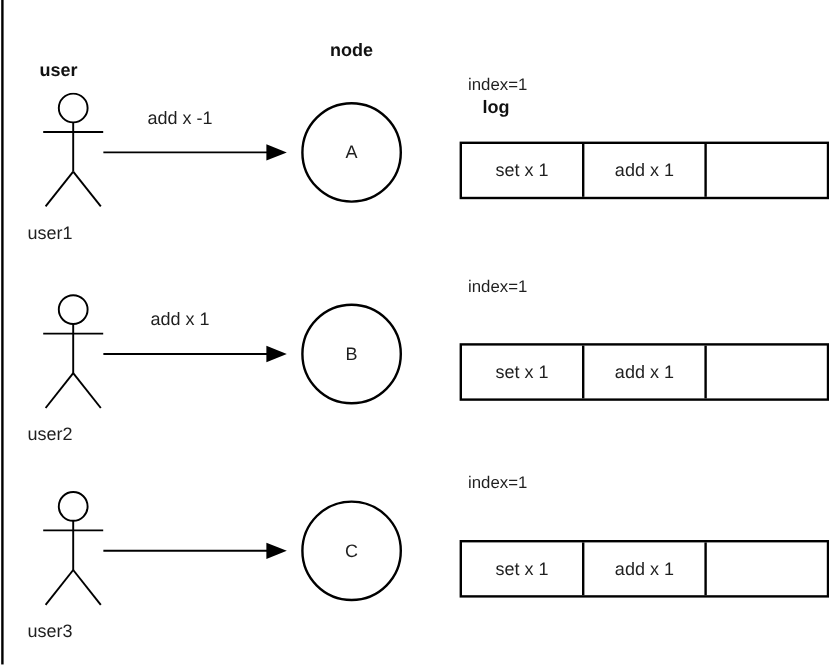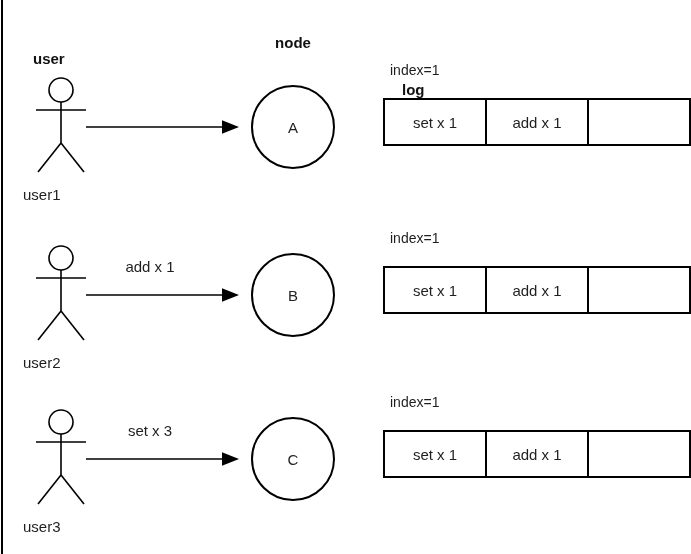--- a/index.html
+++ b/index.html
@@ -20,21 +20,21 @@
   .actor-name{position:absolute;left:23px;top:124px;width:76px;text-align:left;font-size:15px;}
   .msg-label{position:absolute;left:86px;top:28px;width:128px;text-align:center;font-size:15px;}
   .arrow-svg{position:absolute;left:86px;top:55px;width:155px;height:20px;}
   .node-circle{
     position:absolute;left:251px;top:23px;width:84px;height:84px;border:2px solid #000;
     border-radius:50%;box-sizing:border-box;display:flex;align-items:center;justify-content:center;
     font-size:15px;background:#fff;
   }
   .index-label{position:absolute;left:390px;top:0;font-size:14px;}
   .log-table{
-    position:absolute;left:383px;top:36px;width:308px;height:48px;border:2px solid #000;
+    position:absolute;left:383px;top:56px;width:308px;height:48px;border:2px solid #000;
     box-sizing:border-box;display:flex;background:#fff;
   }
   .log-cell{
     flex:1 1 0;border-right:2px solid #000;display:flex;align-items:center;justify-content:center;
     font-size:15px;
   }
   .log-cell:last-child{border-right:none;}
 </style>
 </head>
 <body>
@@ -48,20 +48,21 @@
 
   <div class="row row1">
     <svg class="actor-svg" viewBox="0 0 56 96">
       <circle cx="28" cy="13" r="12" fill="#fff" stroke="#000" stroke-width="1.6"></circle>
       <line x1="28" y1="25" x2="28" y2="66" stroke="#000" stroke-width="1.6"></line>
       <line x1="3" y1="33" x2="53" y2="33" stroke="#000" stroke-width="1.6"></line>
       <line x1="28" y1="66" x2="5" y2="95" stroke="#000" stroke-width="1.6"></line>
       <line x1="28" y1="66" x2="51" y2="95" stroke="#000" stroke-width="1.6"></line>
     </svg>
     <div class="actor-name">user1</div>
+    <div class="msg-label">add x -1</div>
     <svg class="arrow-svg" viewBox="0 0 155 20">
       <line x1="0" y1="10" x2="138" y2="10" stroke="#000" stroke-width="1.6"></line>
       <path d="M153,10 L136,3.2 L136,16.8 Z" fill="#000"></path>
     </svg>
     <div class="node-circle">
       <span>A</span>
     </div>
     <div class="index-label">index=1</div>
     <div class="log-table">
       <div class="log-cell">set x 1</div>
@@ -97,21 +98,20 @@
 
   <div class="row row3">
     <svg class="actor-svg" viewBox="0 0 56 96">
       <circle cx="28" cy="13" r="12" fill="#fff" stroke="#000" stroke-width="1.6"></circle>
       <line x1="28" y1="25" x2="28" y2="66" stroke="#000" stroke-width="1.6"></line>
       <line x1="3" y1="33" x2="53" y2="33" stroke="#000" stroke-width="1.6"></line>
       <line x1="28" y1="66" x2="5" y2="95" stroke="#000" stroke-width="1.6"></line>
       <line x1="28" y1="66" x2="51" y2="95" stroke="#000" stroke-width="1.6"></line>
     </svg>
     <div class="actor-name">user3</div>
-    <div class="msg-label">set x 3</div>
     <svg class="arrow-svg" viewBox="0 0 155 20">
       <line x1="0" y1="10" x2="138" y2="10" stroke="#000" stroke-width="1.6"></line>
       <path d="M153,10 L136,3.2 L136,16.8 Z" fill="#000"></path>
     </svg>
     <div class="node-circle">
       <span>C</span>
     </div>
     <div class="index-label">index=1</div>
     <div class="log-table">
       <div class="log-cell">set x 1</div>

